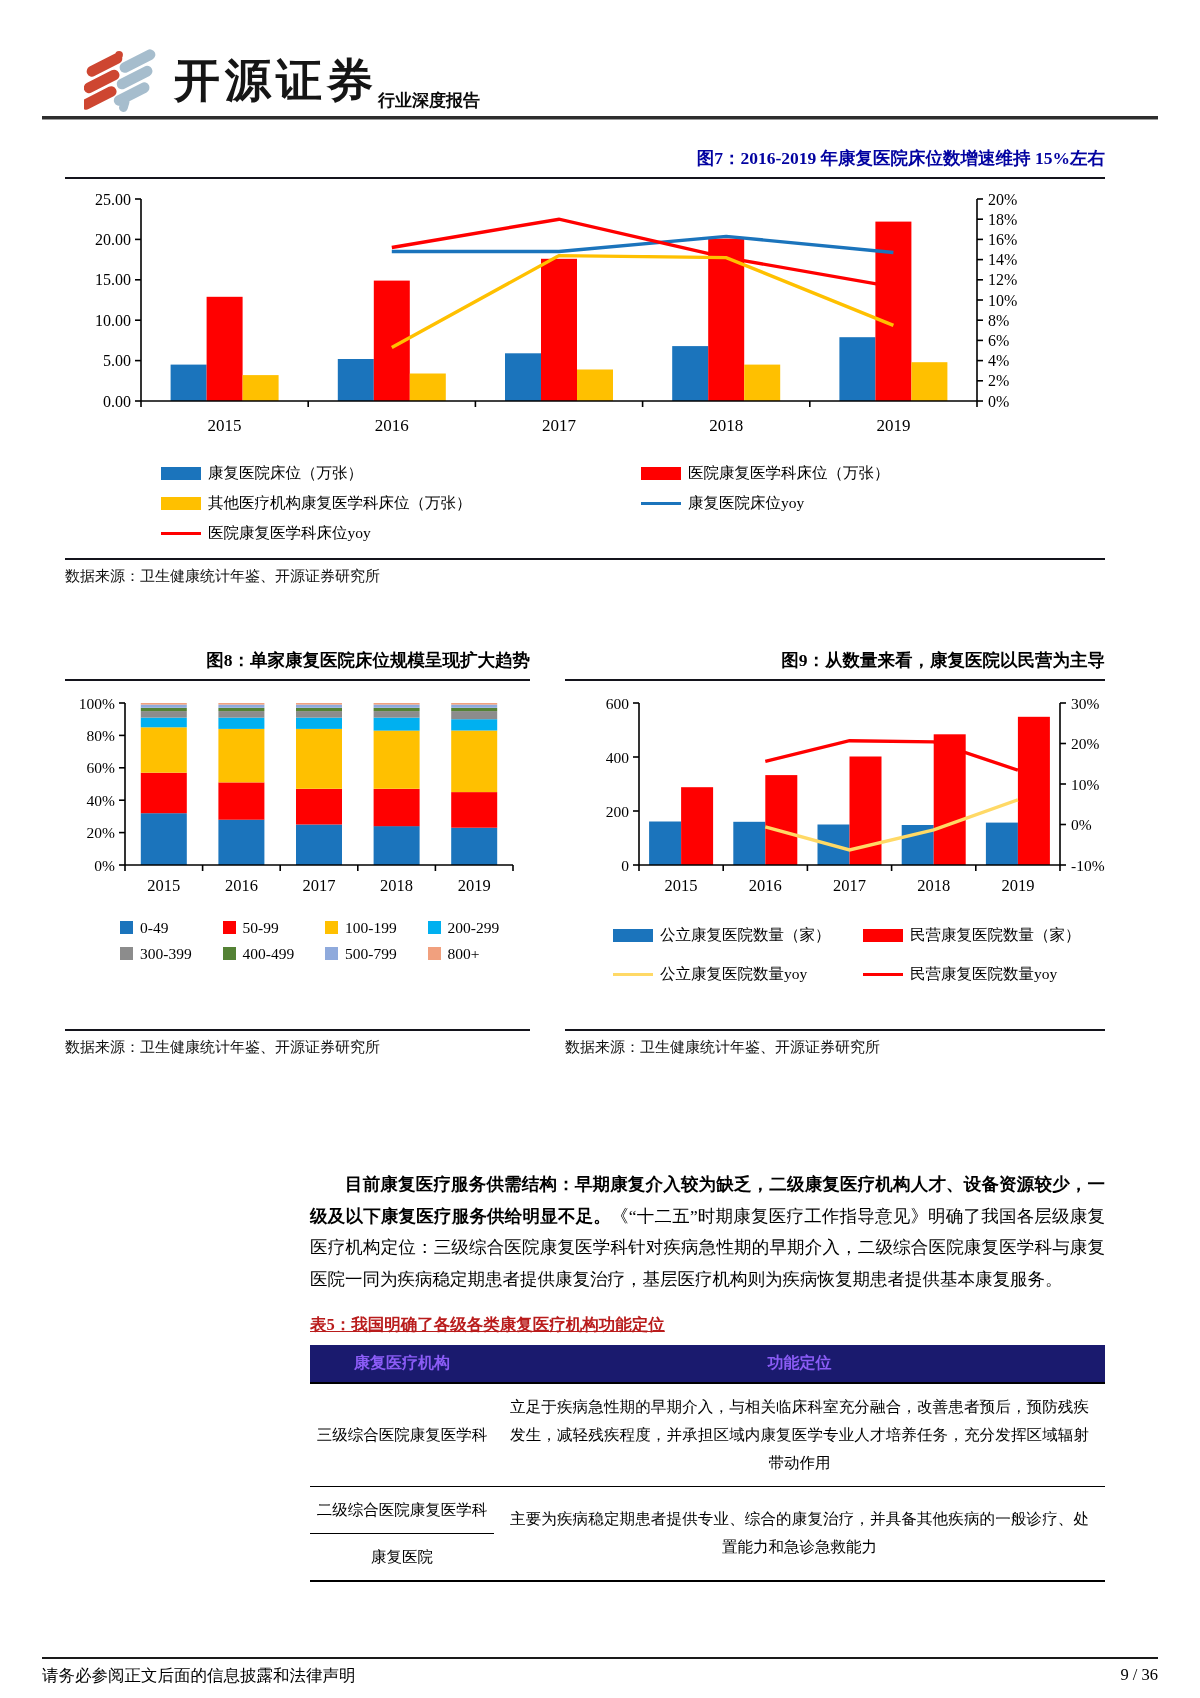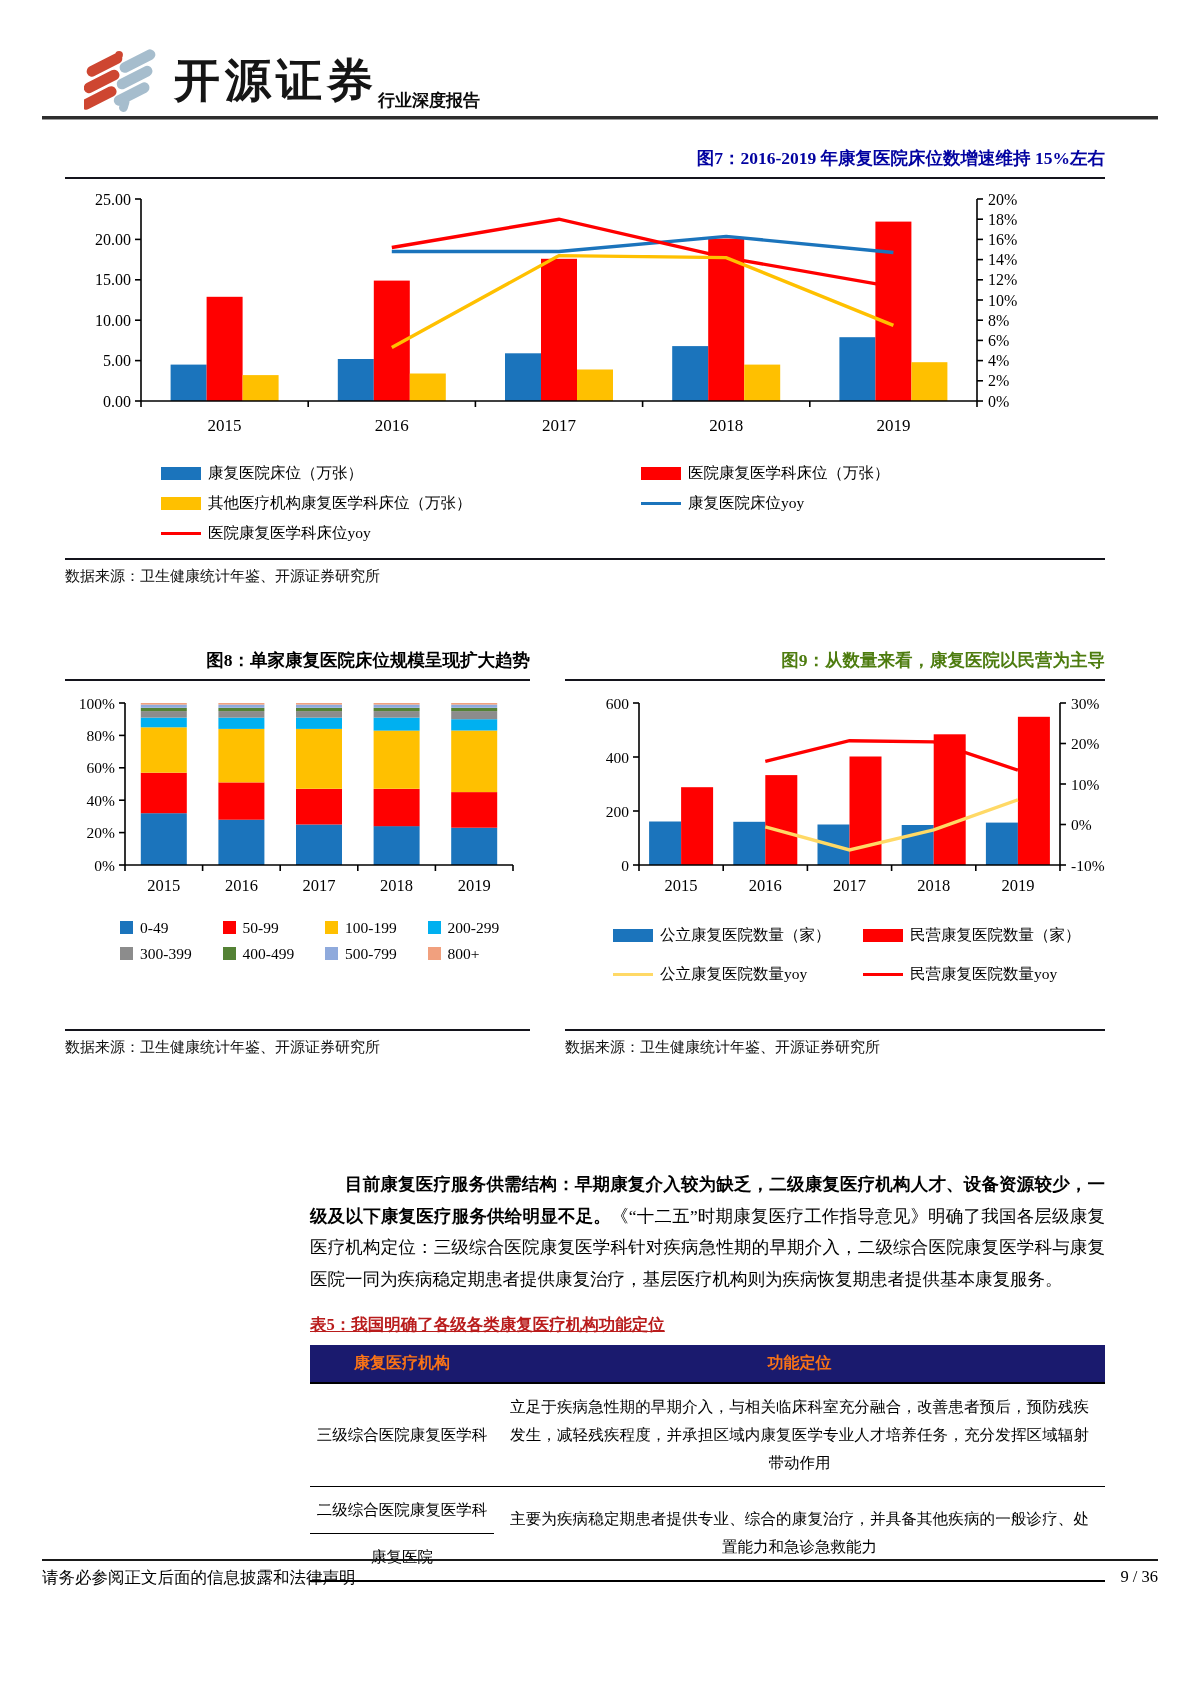--- a/index.html
+++ b/index.html
@@ -36,29 +36,29 @@
   .legend8{grid-template-columns:repeat(4,1fr);padding-left:55px;row-gap:8px;margin-top:10px;}
   .legend9{grid-template-columns:250px 1fr;padding-left:48px;row-gap:18px;margin-top:16px;}
   
   .para{margin:112px 95px 0 310px;width:795px;font-size:17.5px;line-height:1.82;
         text-align:justify;text-indent:2em;}
   .para strong{font-weight:700;}
   
   .tbl-sec{margin:18px 95px 0 310px;width:795px;}
   .tbl-title{margin:0 0 9px 0;font-size:16.5px;font-weight:700;}
   table{width:100%;border-collapse:collapse;font-size:15.5px;border-bottom:2.5px solid #000;}
-  thead th{color:#f97316;font-weight:700;padding:8px 4px;font-size:16px;}
+  thead th{color:#8b5cf6;font-weight:700;padding:8px 4px;font-size:16px;}
   thead th{border-bottom:2.5px solid #000;}
   td{padding:9px 6px;line-height:1.8;vertical-align:middle;}
   .c1{width:172px;text-align:center;}
   .func{text-align:justify;text-align-last:center;padding:9px 16px;}
   .r1 td{border-bottom:1.6px solid #000;}
   .r2 .c1{border-bottom:1.2px solid #000;}
   
-  .ftr{position:absolute;left:42px;right:42px;top:1559px;}
+  .ftr{position:absolute;left:42px;right:42px;top:1657px;}
   .ftr-rule{height:2px;background:#1a1a1a;}
   .ftr-row{display:flex;justify-content:space-between;margin-top:6px;font-size:16.5px;}
 </style>
 </head>
 <body>
 
 <div class="page">
 
   <div class="hdr">
     <div class="logo">
@@ -284,21 +284,21 @@
               <span class="sw sw-sq" style="background: rgb(241, 160, 126);"></span>
               <span>800+</span>
             </div>
           </div>
       </div>
       <div class="src-rule"></div>
       <div class="source">数据来源：卫生健康统计年鉴、开源证券研究所</div>
     </section>
 
     <section class="fig9">
-      <h3 class="fig-title" style="color: #4d7c0f;">图9：从数量来看，康复医院以民营为主导</h3>
+      <h3 class="fig-title" style="color: #000000;">图9：从数量来看，康复医院以民营为主导</h3>
       <div class="title-rule"></div>
       <div class="col-body">
         <svg id="chart9-svg" width="548" height="216">
             <rect x="84.1" y="128.5" width="32" height="43.5" fill="#1B74BC"></rect>
             <rect x="168.3" y="128.8" width="32" height="43.2" fill="#1B74BC"></rect>
             <rect x="252.5" y="131.5" width="32" height="40.5" fill="#1B74BC"></rect>
             <rect x="336.7" y="132.0" width="32" height="40.0" fill="#1B74BC"></rect>
             <rect x="420.9" y="129.6" width="32" height="42.4" fill="#1B74BC"></rect>
             <rect x="116.1" y="94.2" width="32" height="77.8" fill="#FF0000"></rect>
             <rect x="200.3" y="82.1" width="32" height="89.9" fill="#FF0000"></rect>

